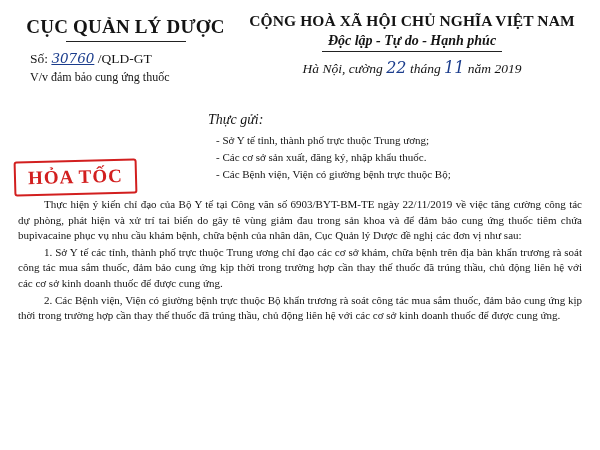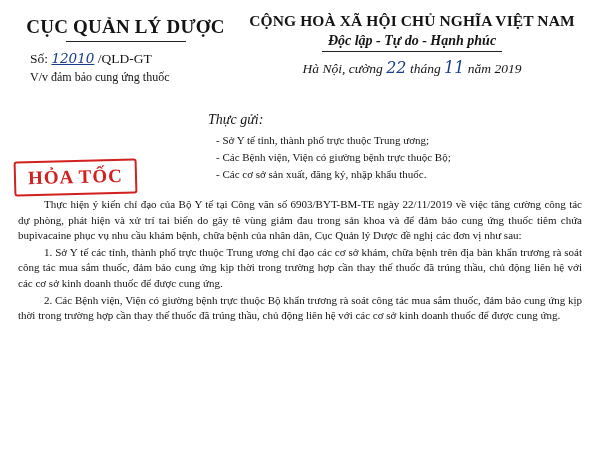--- a/index.html
+++ b/index.html
@@ -175,21 +175,21 @@
 <div class="page">
 
   <div class="header">
 
     <div class="header-left">
       <div class="dept">CỤC QUẢN LÝ DƯỢC</div>
       <div class="rule-short"></div>
 
       <div class="num-line">
         <span>Số:</span>
-        <span class="num-hand">12010</span>
+        <span class="num-hand">30760</span>
         <span>/QLD-GT</span>
       </div>
 
       <div class="subject">
         <span>V/v</span>
         <span>đảm bảo cung ứng thuốc</span>
       </div>
     </div>
 
     <div class="header-right">
@@ -205,22 +205,22 @@
         <span>năm 2019</span>
       </div>
     </div>
   </div>
 
   <div class="urgent">HỎA TỐC</div>
 
   <div class="recipients">
     <div class="kinh-gui">Thực gửi:</div>
     <div class="rcp-item">- Sở Y tế tỉnh, thành phố trực thuộc Trung ương;</div>
+    <div class="rcp-item">- Các cơ sở sản xuất, đăng ký, nhập khẩu thuốc.</div>
     <div class="rcp-item">- Các Bệnh viện, Viện có giường bệnh trực thuộc Bộ;</div>
-    <div class="rcp-item">- Các cơ sở sản xuất, đăng ký, nhập khẩu thuốc.</div>
   </div>
 
   <div class="body-text">
     <p class="para">Thực hiện ý kiến chỉ đạo của Bộ Y tế tại Công văn số 6903/BYT-BM-TE ngày 22/11/2019 về việc tăng cường công tác dự phòng, phát hiện và xử trí tai biến do gây tê vùng giảm đau trong sản khoa và để đảm bảo cung ứng thuốc tiêm chứa bupivacaine phục vụ nhu cầu khám bệnh, chữa bệnh của nhân dân, Cục Quản lý Dược đề nghị các đơn vị như sau:</p>
     <p class="para">1. Sở Y tế các tỉnh, thành phố trực thuộc Trung ương chỉ đạo các cơ sở khám, chữa bệnh trên địa bàn khẩn trương rà soát công tác mua sắm thuốc, đảm bảo cung ứng kịp thời trong trường hợp cần thay thế thuốc đã trúng thầu, chủ động liên hệ với các cơ sở kinh doanh thuốc để được cung ứng.</p>
     <p class="para">2. Các Bệnh viện, Viện có giường bệnh trực thuộc Bộ khẩn trương rà soát công tác mua sắm thuốc, đảm bảo cung ứng kịp thời trong trường hợp cần thay thế thuốc đã trúng thầu, chủ động liên hệ với các cơ sở kinh doanh thuốc để được cung ứng.</p>
   </div>
 
   <div class="bottom-fade"></div>
 </div>

